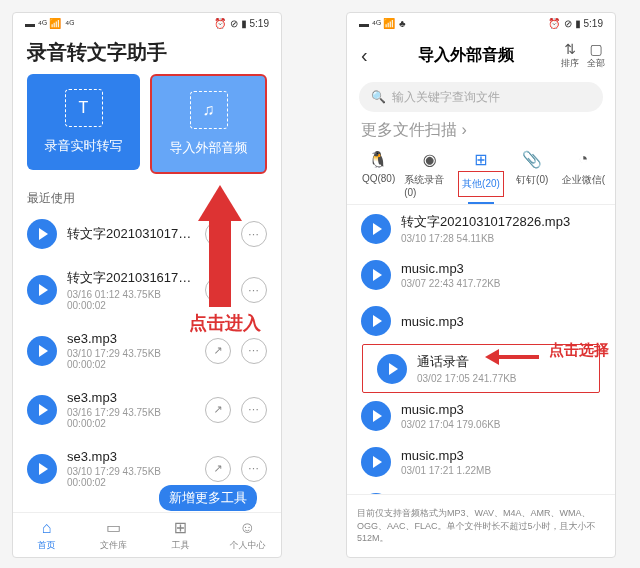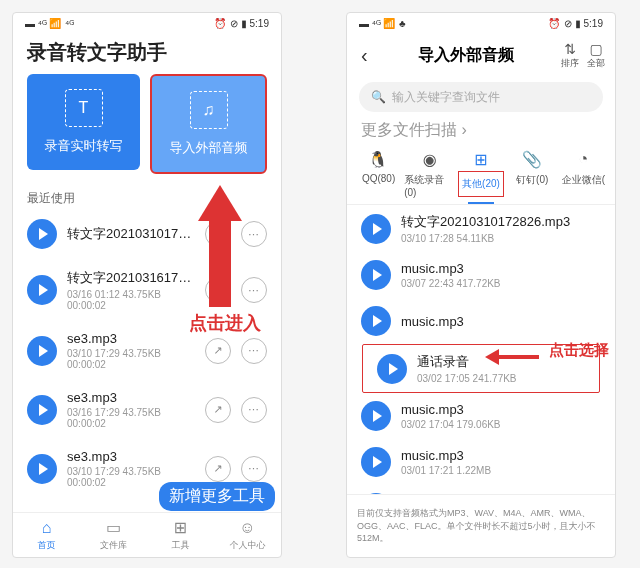--- a/index.html
+++ b/index.html
@@ -22,21 +22,21 @@
 .act{width:24px;height:24px;border:1.5px solid #bbb;border-radius:50%;display:flex;align-items:center;justify-content:center;font-size:11px;color:#888;flex-shrink:0}
 .dots{letter-spacing:1px}
 .tabbar{height:44px;border-top:1px solid #eee;display:flex}
 .tab{flex:1;display:flex;flex-direction:column;align-items:center;justify-content:center;font-size:9px;color:#888;gap:2px}
 .tab.active{color:#2f80ed}
 .tab-ico{font-size:16px}
 .arrow-up{position:absolute;left:185px;top:172px;z-index:5}
 .arrow-up .sh{width:0;height:0;border-left:22px solid transparent;border-right:22px solid transparent;border-bottom:36px solid #d33}
 .arrow-up .st{width:22px;height:86px;background:#d33;margin:0 auto}
 .anno1{position:absolute;left:176px;top:298px;color:#d33;font-weight:700;font-size:18px;z-index:4}
-.pill{position:absolute;left:146px;bottom:46px;background:#2f80ed;color:#fff;font-size:16px;padding:4px 10px;border-radius:12px}
+.pill{position:absolute;left:146px;bottom:46px;background:#2f80ed;color:#fff;font-size:13px;padding:4px 10px;border-radius:12px}
 .hdr{display:flex;align-items:center;padding:8px 10px;gap:6px}
 .back{font-size:20px;color:#333;padding:0 4px}
 .hdr-t{flex:1;text-align:center;font-size:16px;font-weight:600}
 .hdr-r{display:flex;gap:8px;font-size:9px;color:#555}
 .hdr-r>div{display:flex;flex-direction:column;align-items:center}
 .search{margin:4px 12px;background:#f2f2f2;border-radius:18px;height:30px;display:flex;align-items:center;padding:0 12px;gap:6px;color:#aaa;font-size:12px}
 .more{padding:4px 14px;font-size:16px;color:#999}
 .cats{display:flex;padding:4px 6px 0;border-bottom:1px solid #eee}
 .cat{flex:1;display:flex;flex-direction:column;align-items:center;font-size:10px;color:#555;padding-bottom:6px;gap:4px}
 .cat-ico{width:20px;height:20px;display:flex;align-items:center;justify-content:center;font-size:16px}

